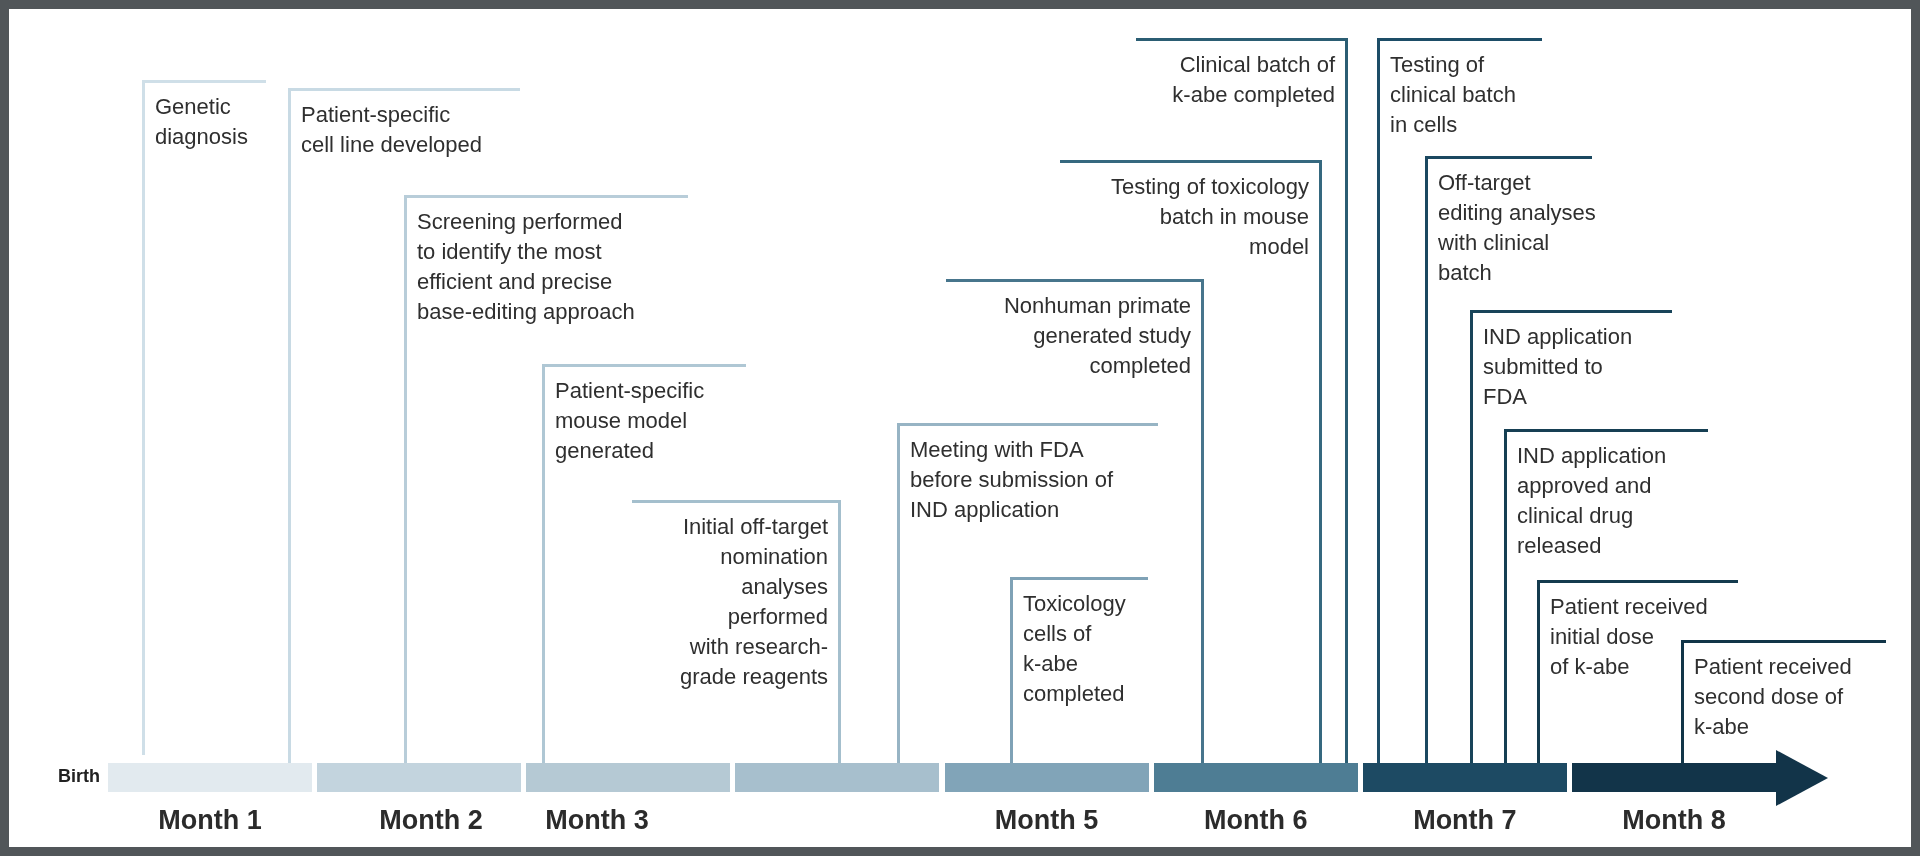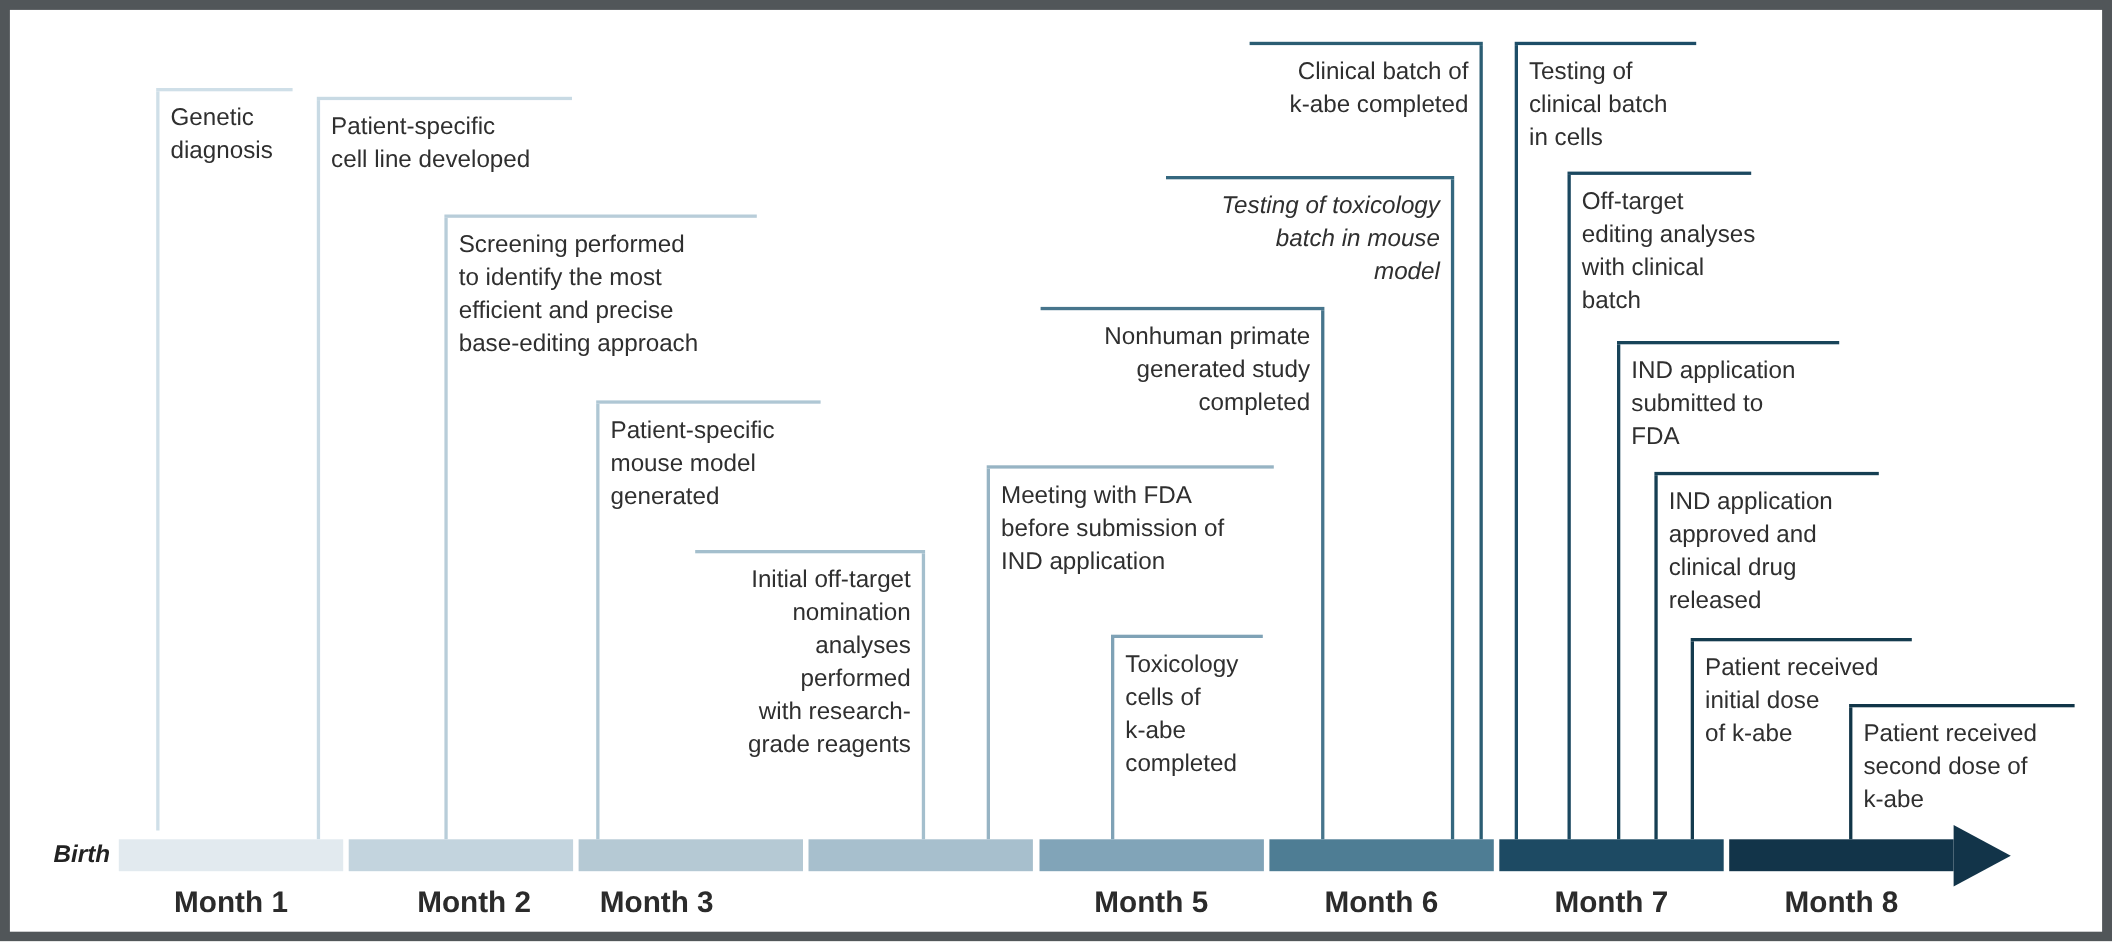--- a/index.html
+++ b/index.html
@@ -51,24 +51,23 @@
     color:#2b2b2b;
   }
   #birth{
     position:absolute;
     top:763px;
     left:0;
     width:100px;
     height:29px;
     line-height:27px;
     text-align:right;
-    font-size:22px;
+    font-size:18px;
     font-weight:bold;
     color:#222;
-    font-style:italic;
   }
   #arrowhead{
     position:absolute;
     width:0;height:0;
     border-top:28px solid transparent;
     border-bottom:28px solid transparent;
   }
 </style>
 </head>
 <body>
@@ -121,21 +120,21 @@
 cells of
 k-abe
 completed</div>
       </div>
       <div class="milestone" style="left: 946px; top: 279px; width: 258px; border-top-color: rgb(71, 117, 140);">
         <div class="vline right" style="background: rgb(71, 117, 140); height: 481px;"></div>
         <div class="label right">Nonhuman primate
 generated study
 completed</div>
       </div>
-      <div class="milestone" style="left: 1060px; top: 160px; width: 262px; border-top-color: rgb(53, 104, 127); font-style: italic;">
+      <div class="milestone" style="left: 1060px; top: 160px; width: 262px; border-top-color: rgb(53, 104, 127);">
         <div class="vline right" style="background: rgb(53, 104, 127); height: 600px;"></div>
         <div class="label right">Testing of toxicology
 batch in mouse
 model</div>
       </div>
       <div class="milestone" style="left: 1136px; top: 38px; width: 212px; border-top-color: rgb(43, 93, 115);">
         <div class="vline right" style="background: rgb(43, 93, 115); height: 722px;"></div>
         <div class="label right">Clinical batch of
 k-abe completed</div>
       </div>

